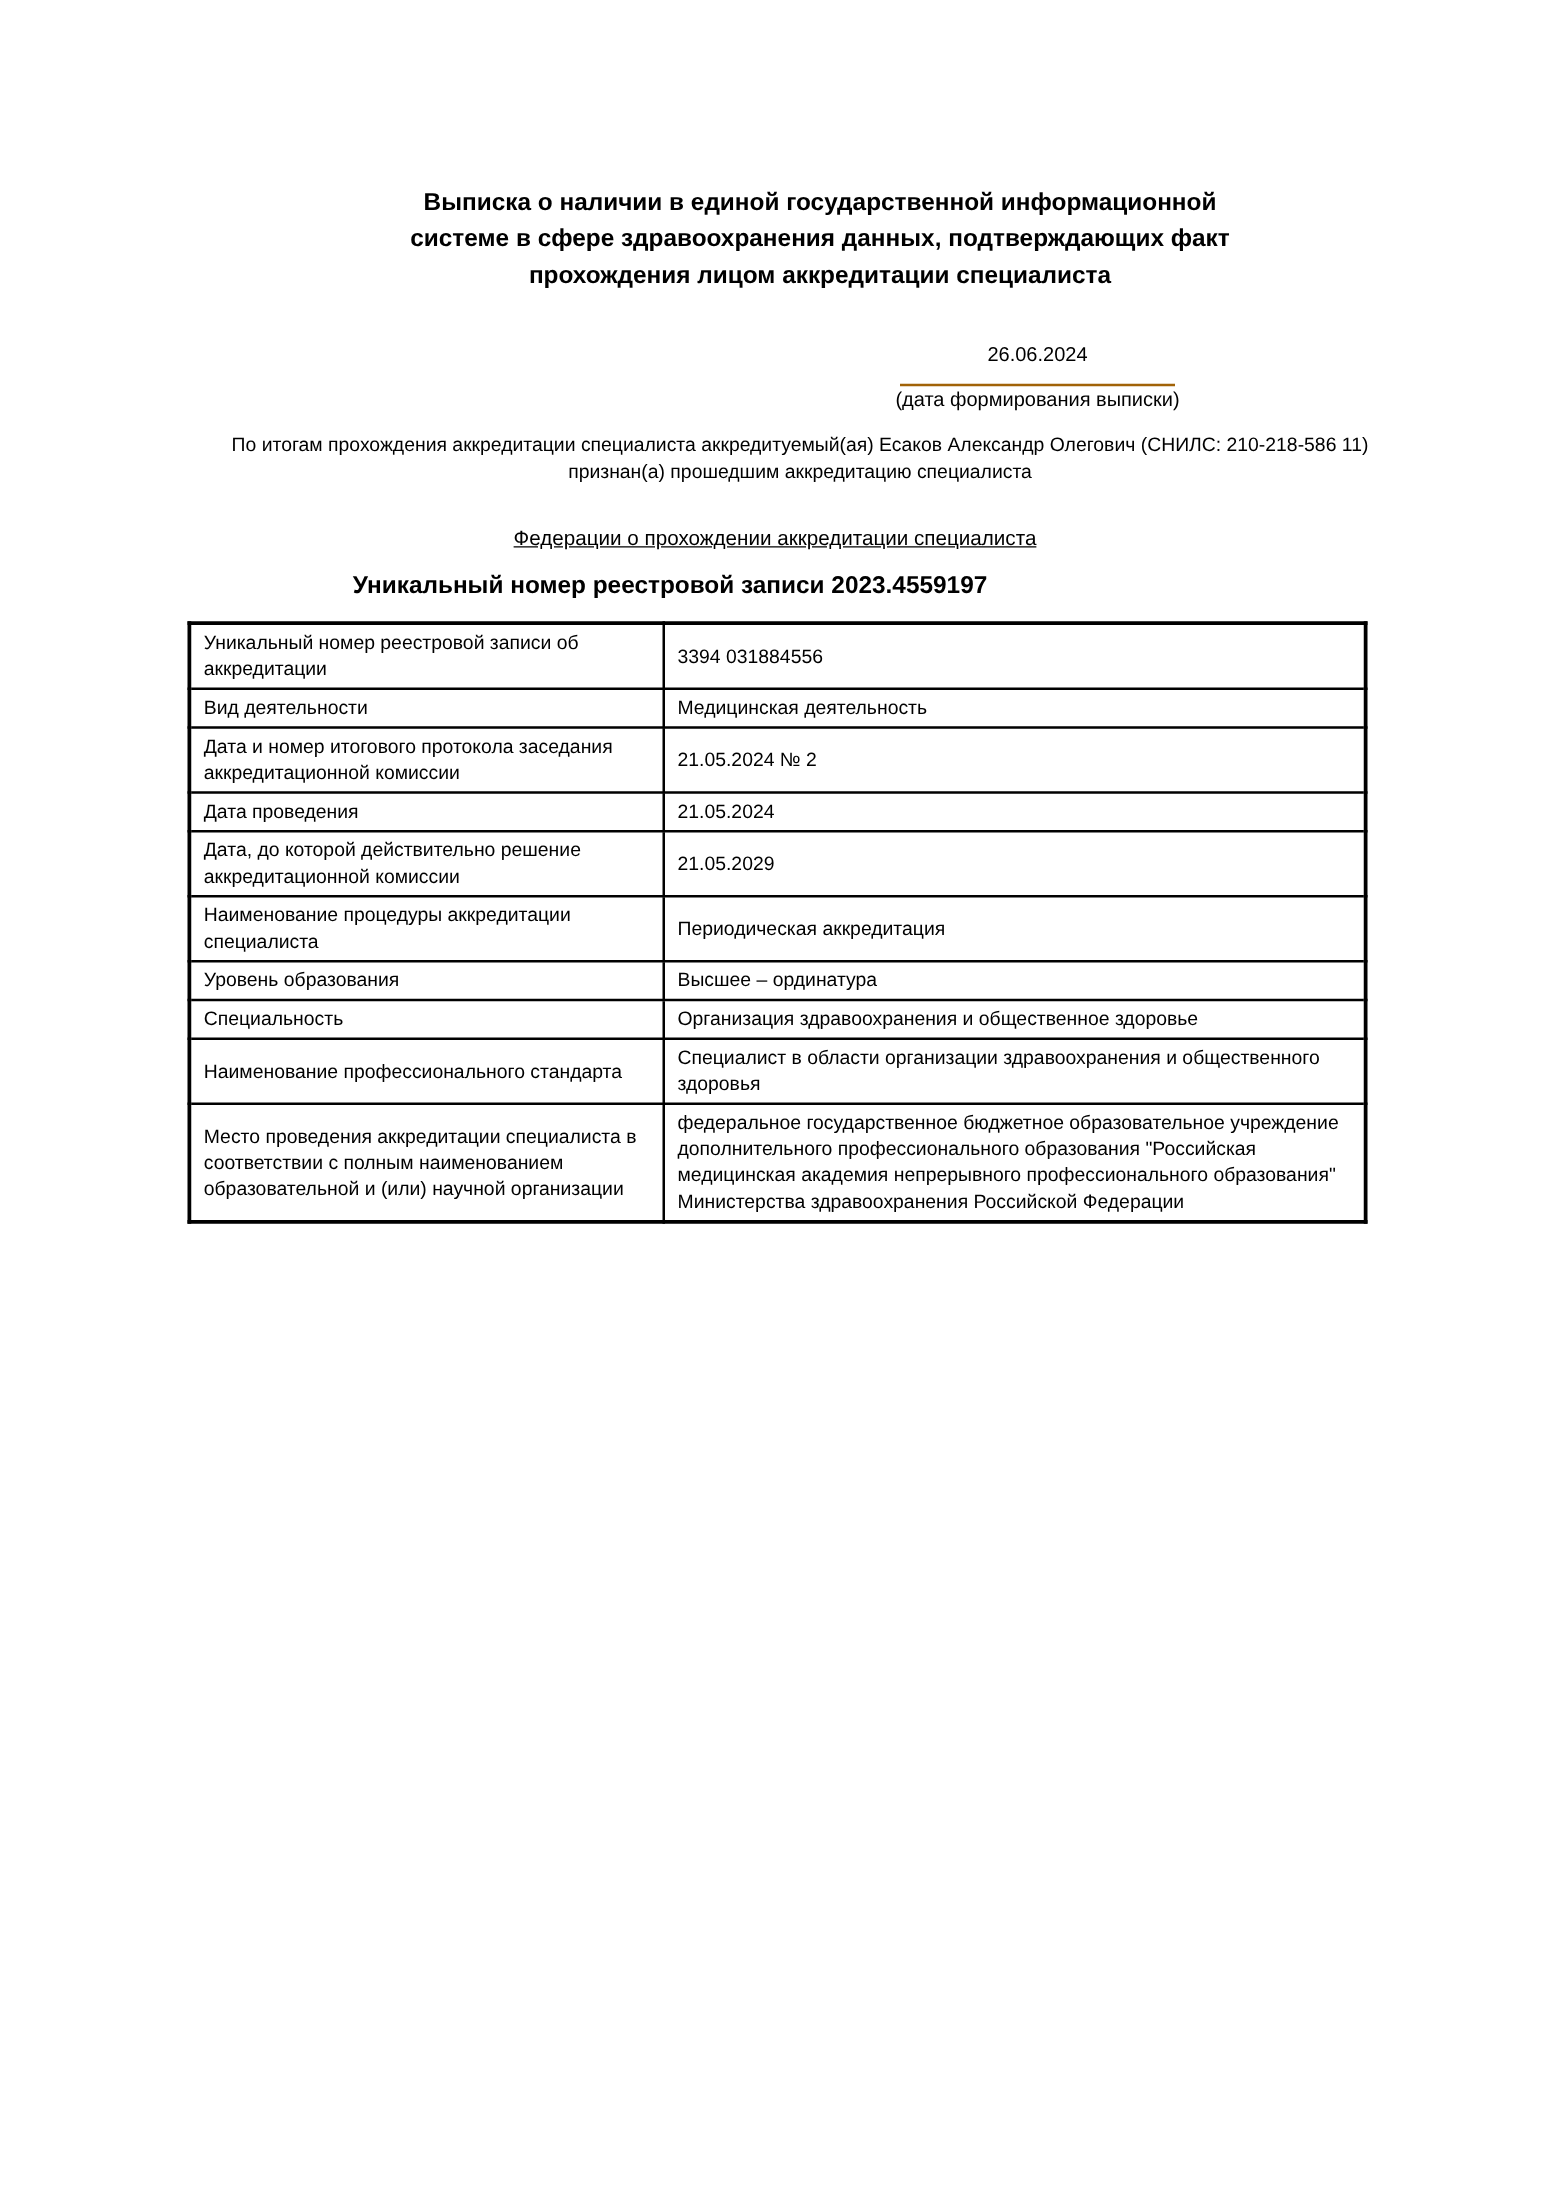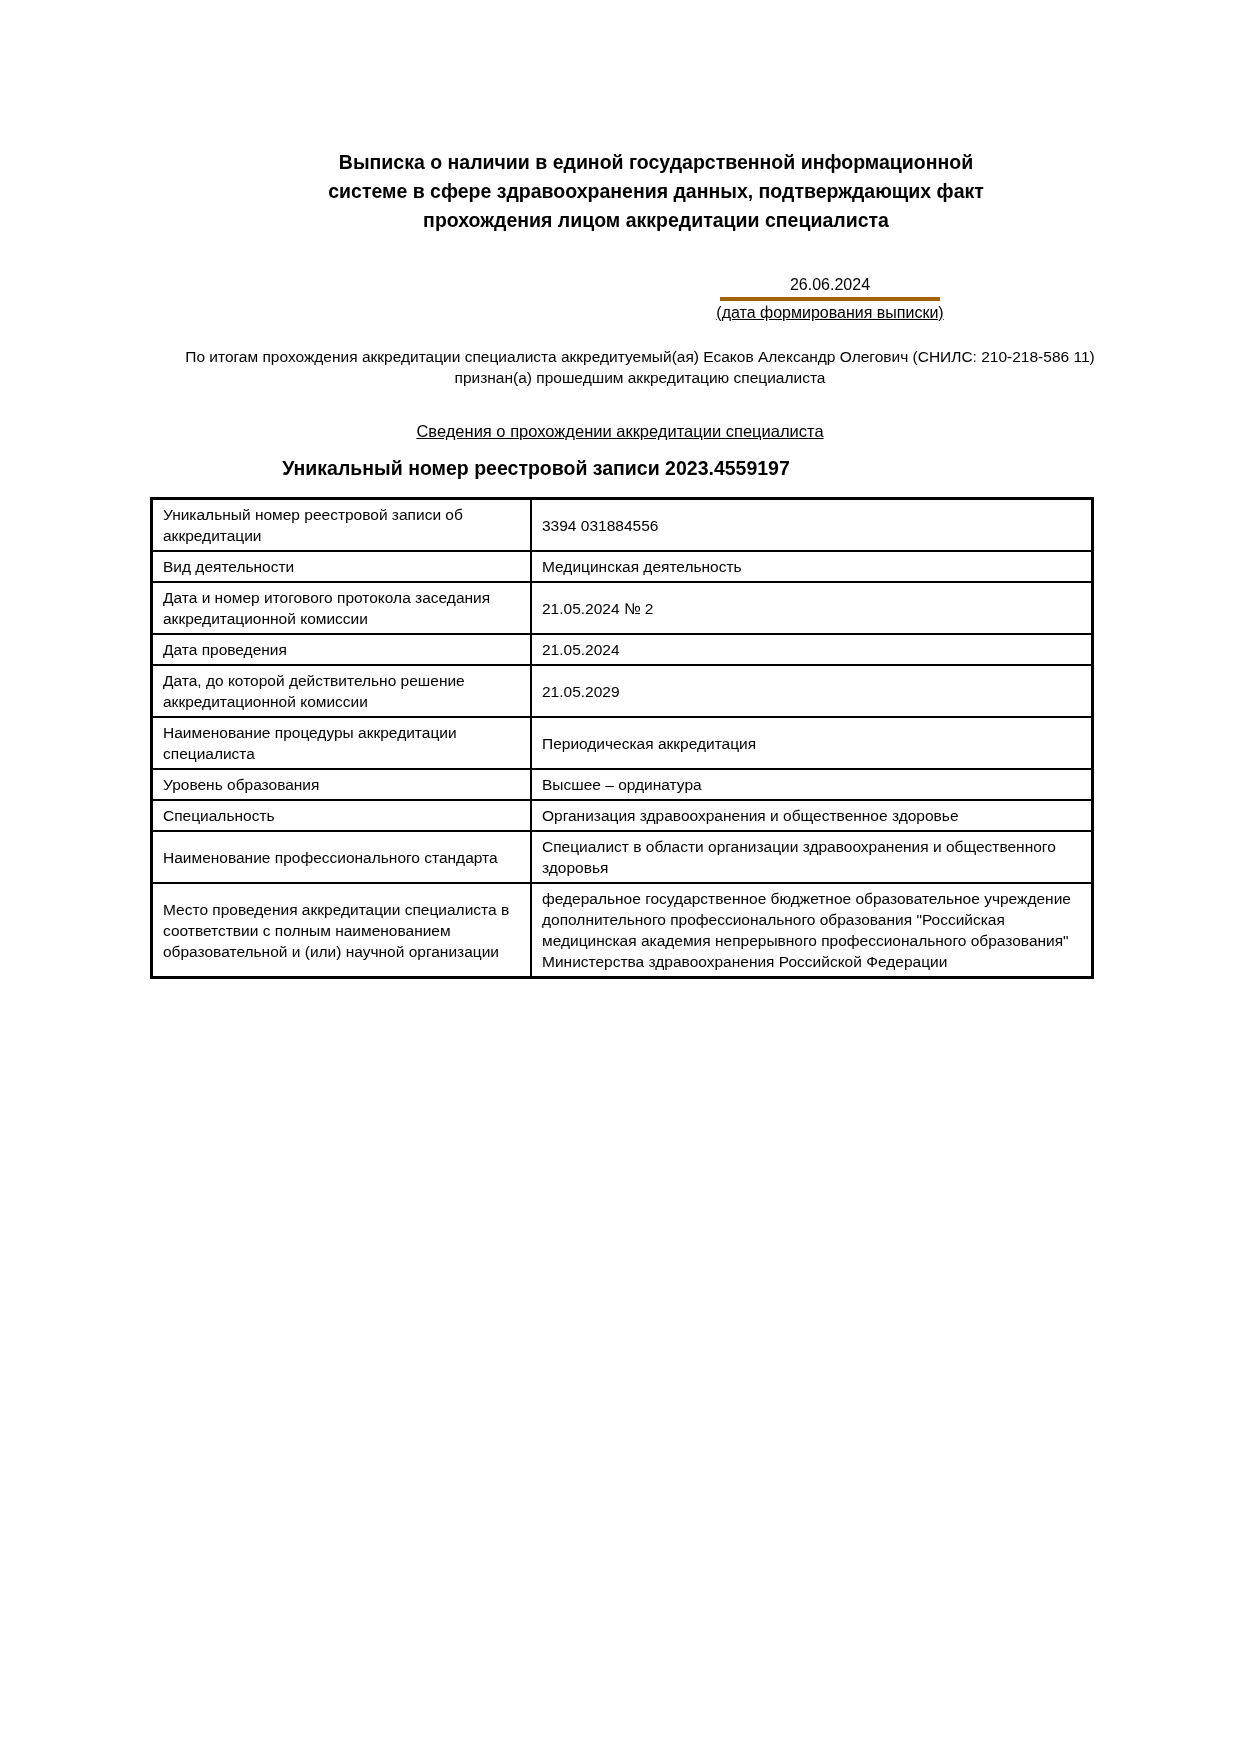--- a/index.html
+++ b/index.html
@@ -37,29 +37,28 @@
     left: 715px;
     width: 230px;
     text-align: center;
     font-size: 16px;
   }
   .date-value {
     display: block;
     width: 220px;
     margin: 0 auto;
     line-height: 17px;
-    padding-bottom: 4px;
-    border-bottom: 4px solid #a16207;
+    padding-bottom: 14px;
+    border-bottom: 2px solid #a16207;
   }
   .date-caption {
     display: block;
     margin-top: 2px;
     line-height: 19px;
     white-space: nowrap;
-    text-decoration: underline;
   }
 
   
   .statement {
     position: absolute;
     top: 346px;
     left: 0;
     width: 1240px;
     text-align: center;
     font-size: 15.5px;
@@ -126,21 +125,21 @@
   <div class="date-block">
     <span class="date-value">26.06.2024</span>
     <span class="date-caption">(дата формирования выписки)</span>
   </div>
 
   <div class="statement">
     <div>По итогам прохождения аккредитации специалиста аккредитуемый(ая) Есаков Александр Олегович (СНИЛС: 210-218-586 11)</div>
     <div>признан(а) прошедшим аккредитацию специалиста</div>
   </div>
 
-  <div class="section-heading">Сведения о прохождении аккредитации специалиста</div>
+  <div class="section-heading">Федерации о прохождении аккредитации специалиста</div>
 
   <div class="registry-heading">Уникальный номер реестровой записи 2023.4559197</div>
 
   <table class="details-table">
     <tbody>
       <tr>
         <td class="col-label">Уникальный номер реестровой записи об аккредитации</td>
         <td class="col-value">3394 031884556</td>
       </tr>
       <tr>

